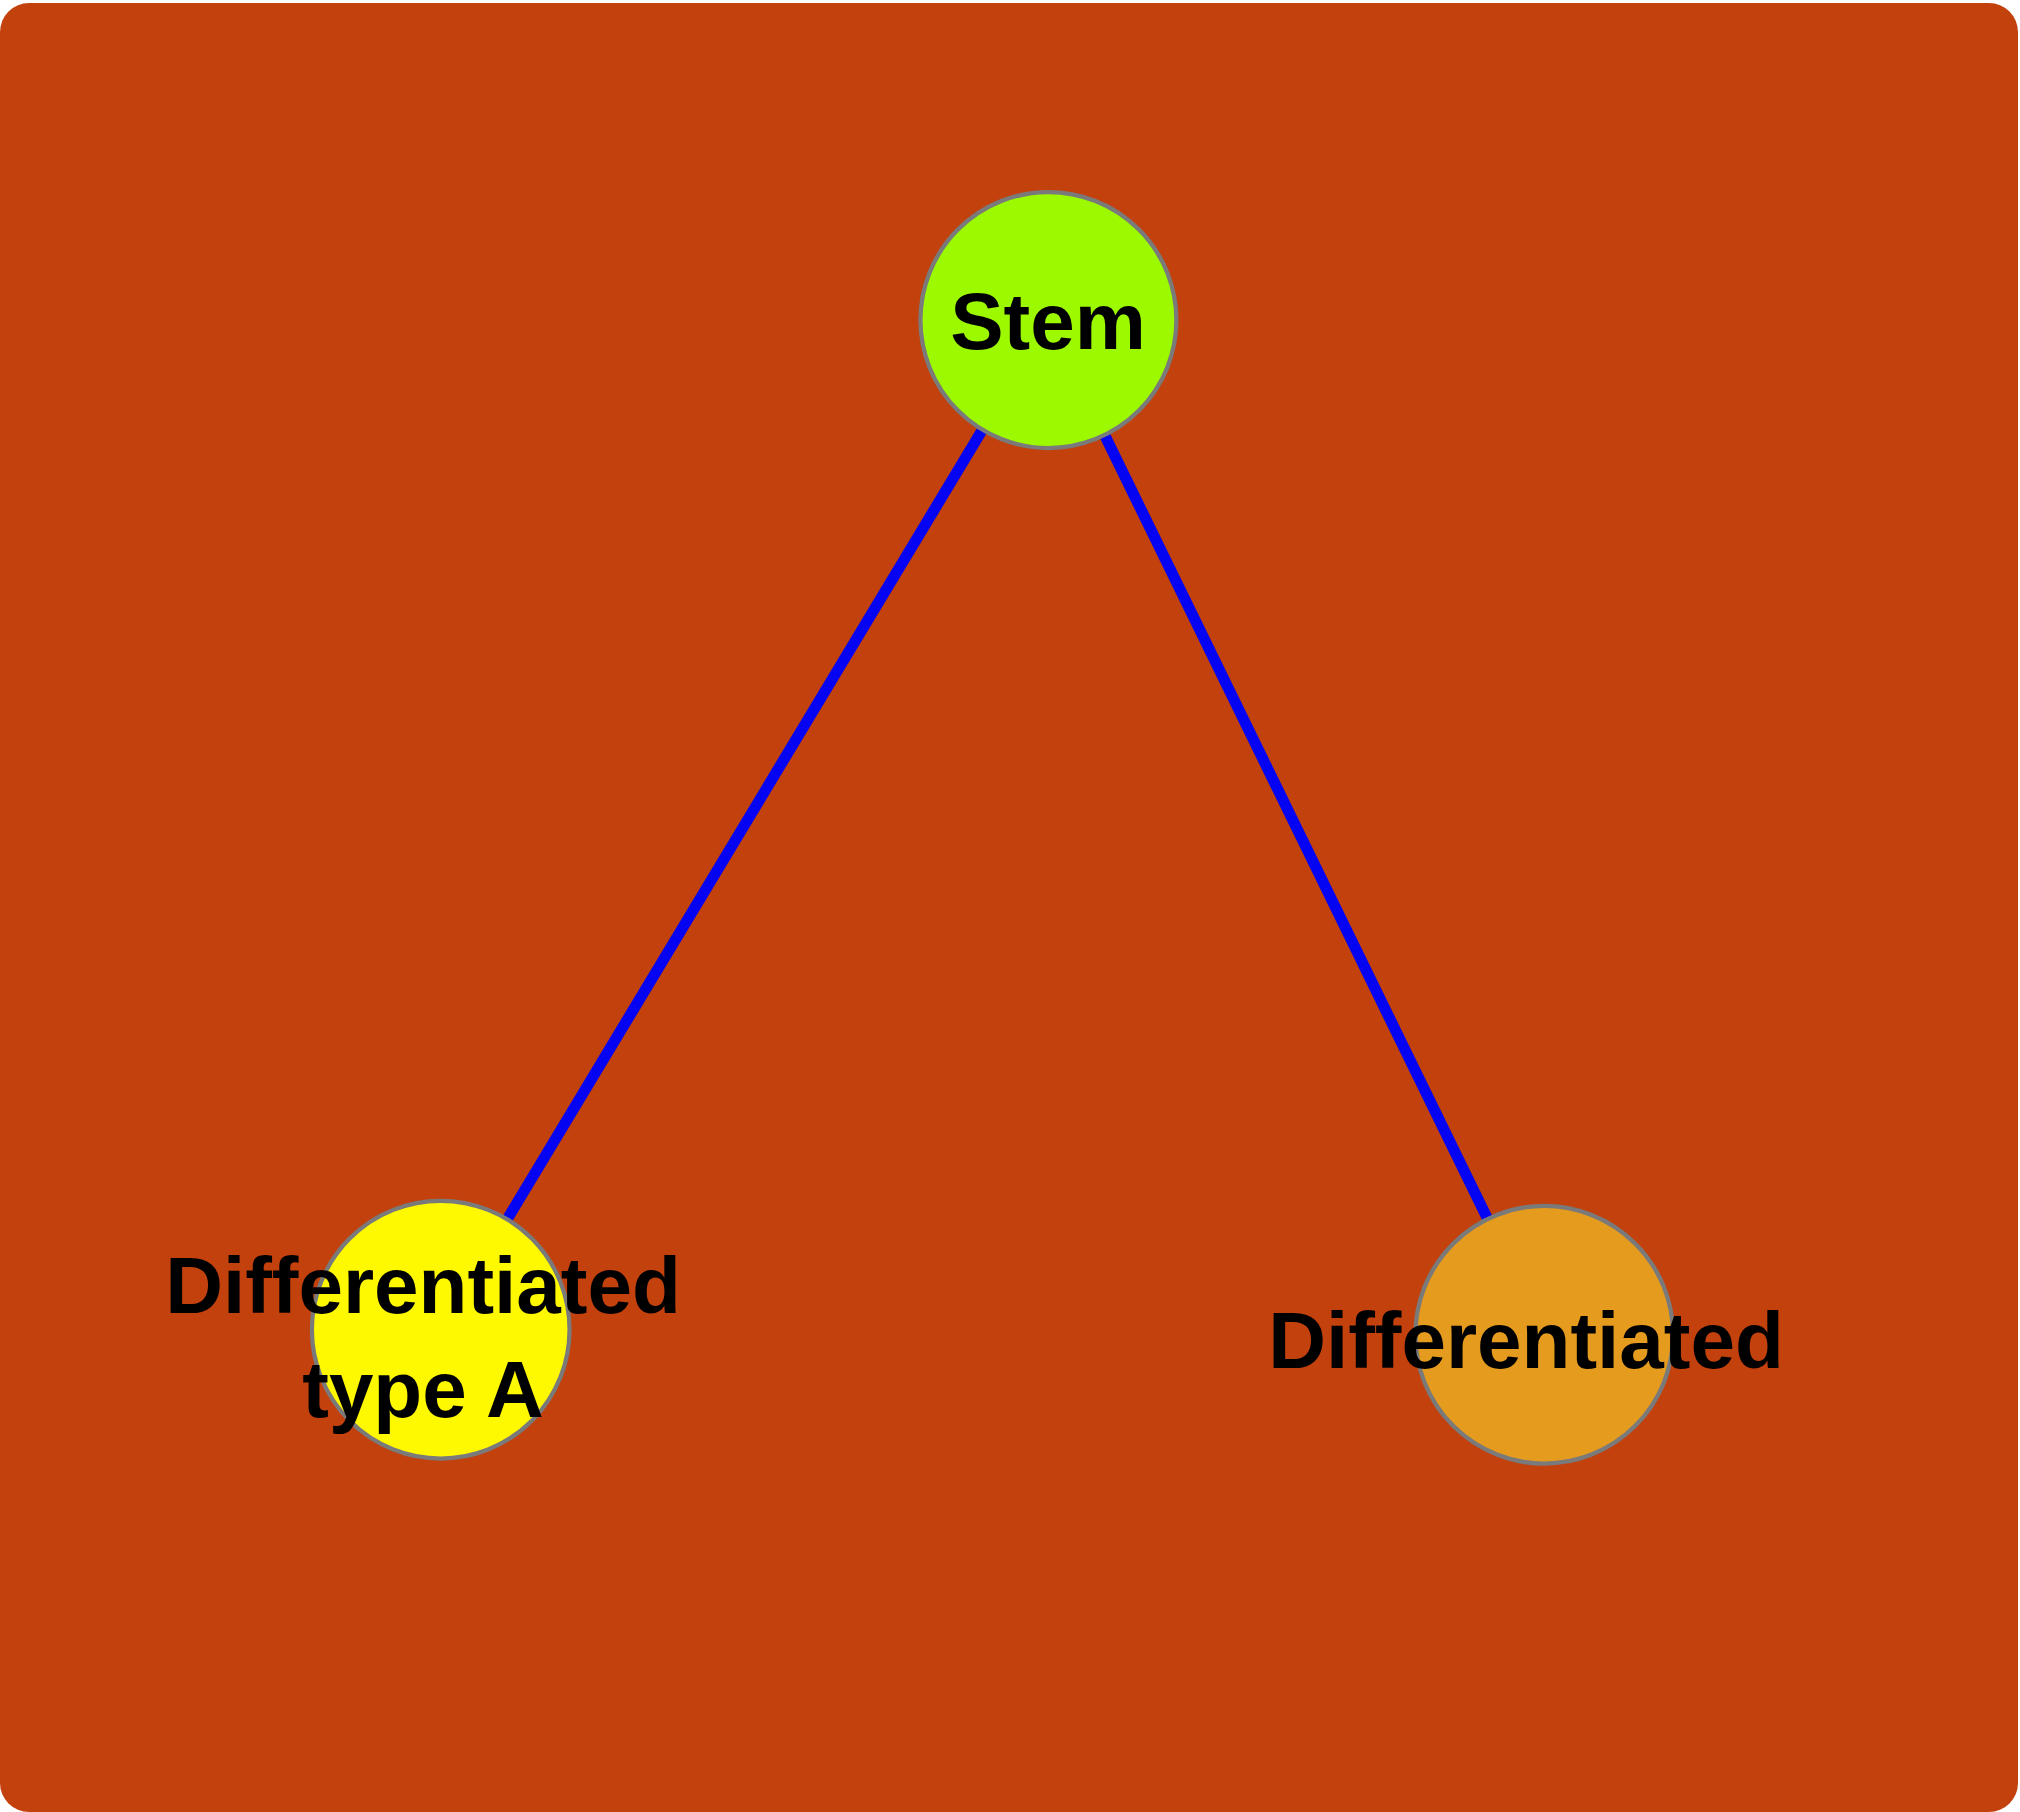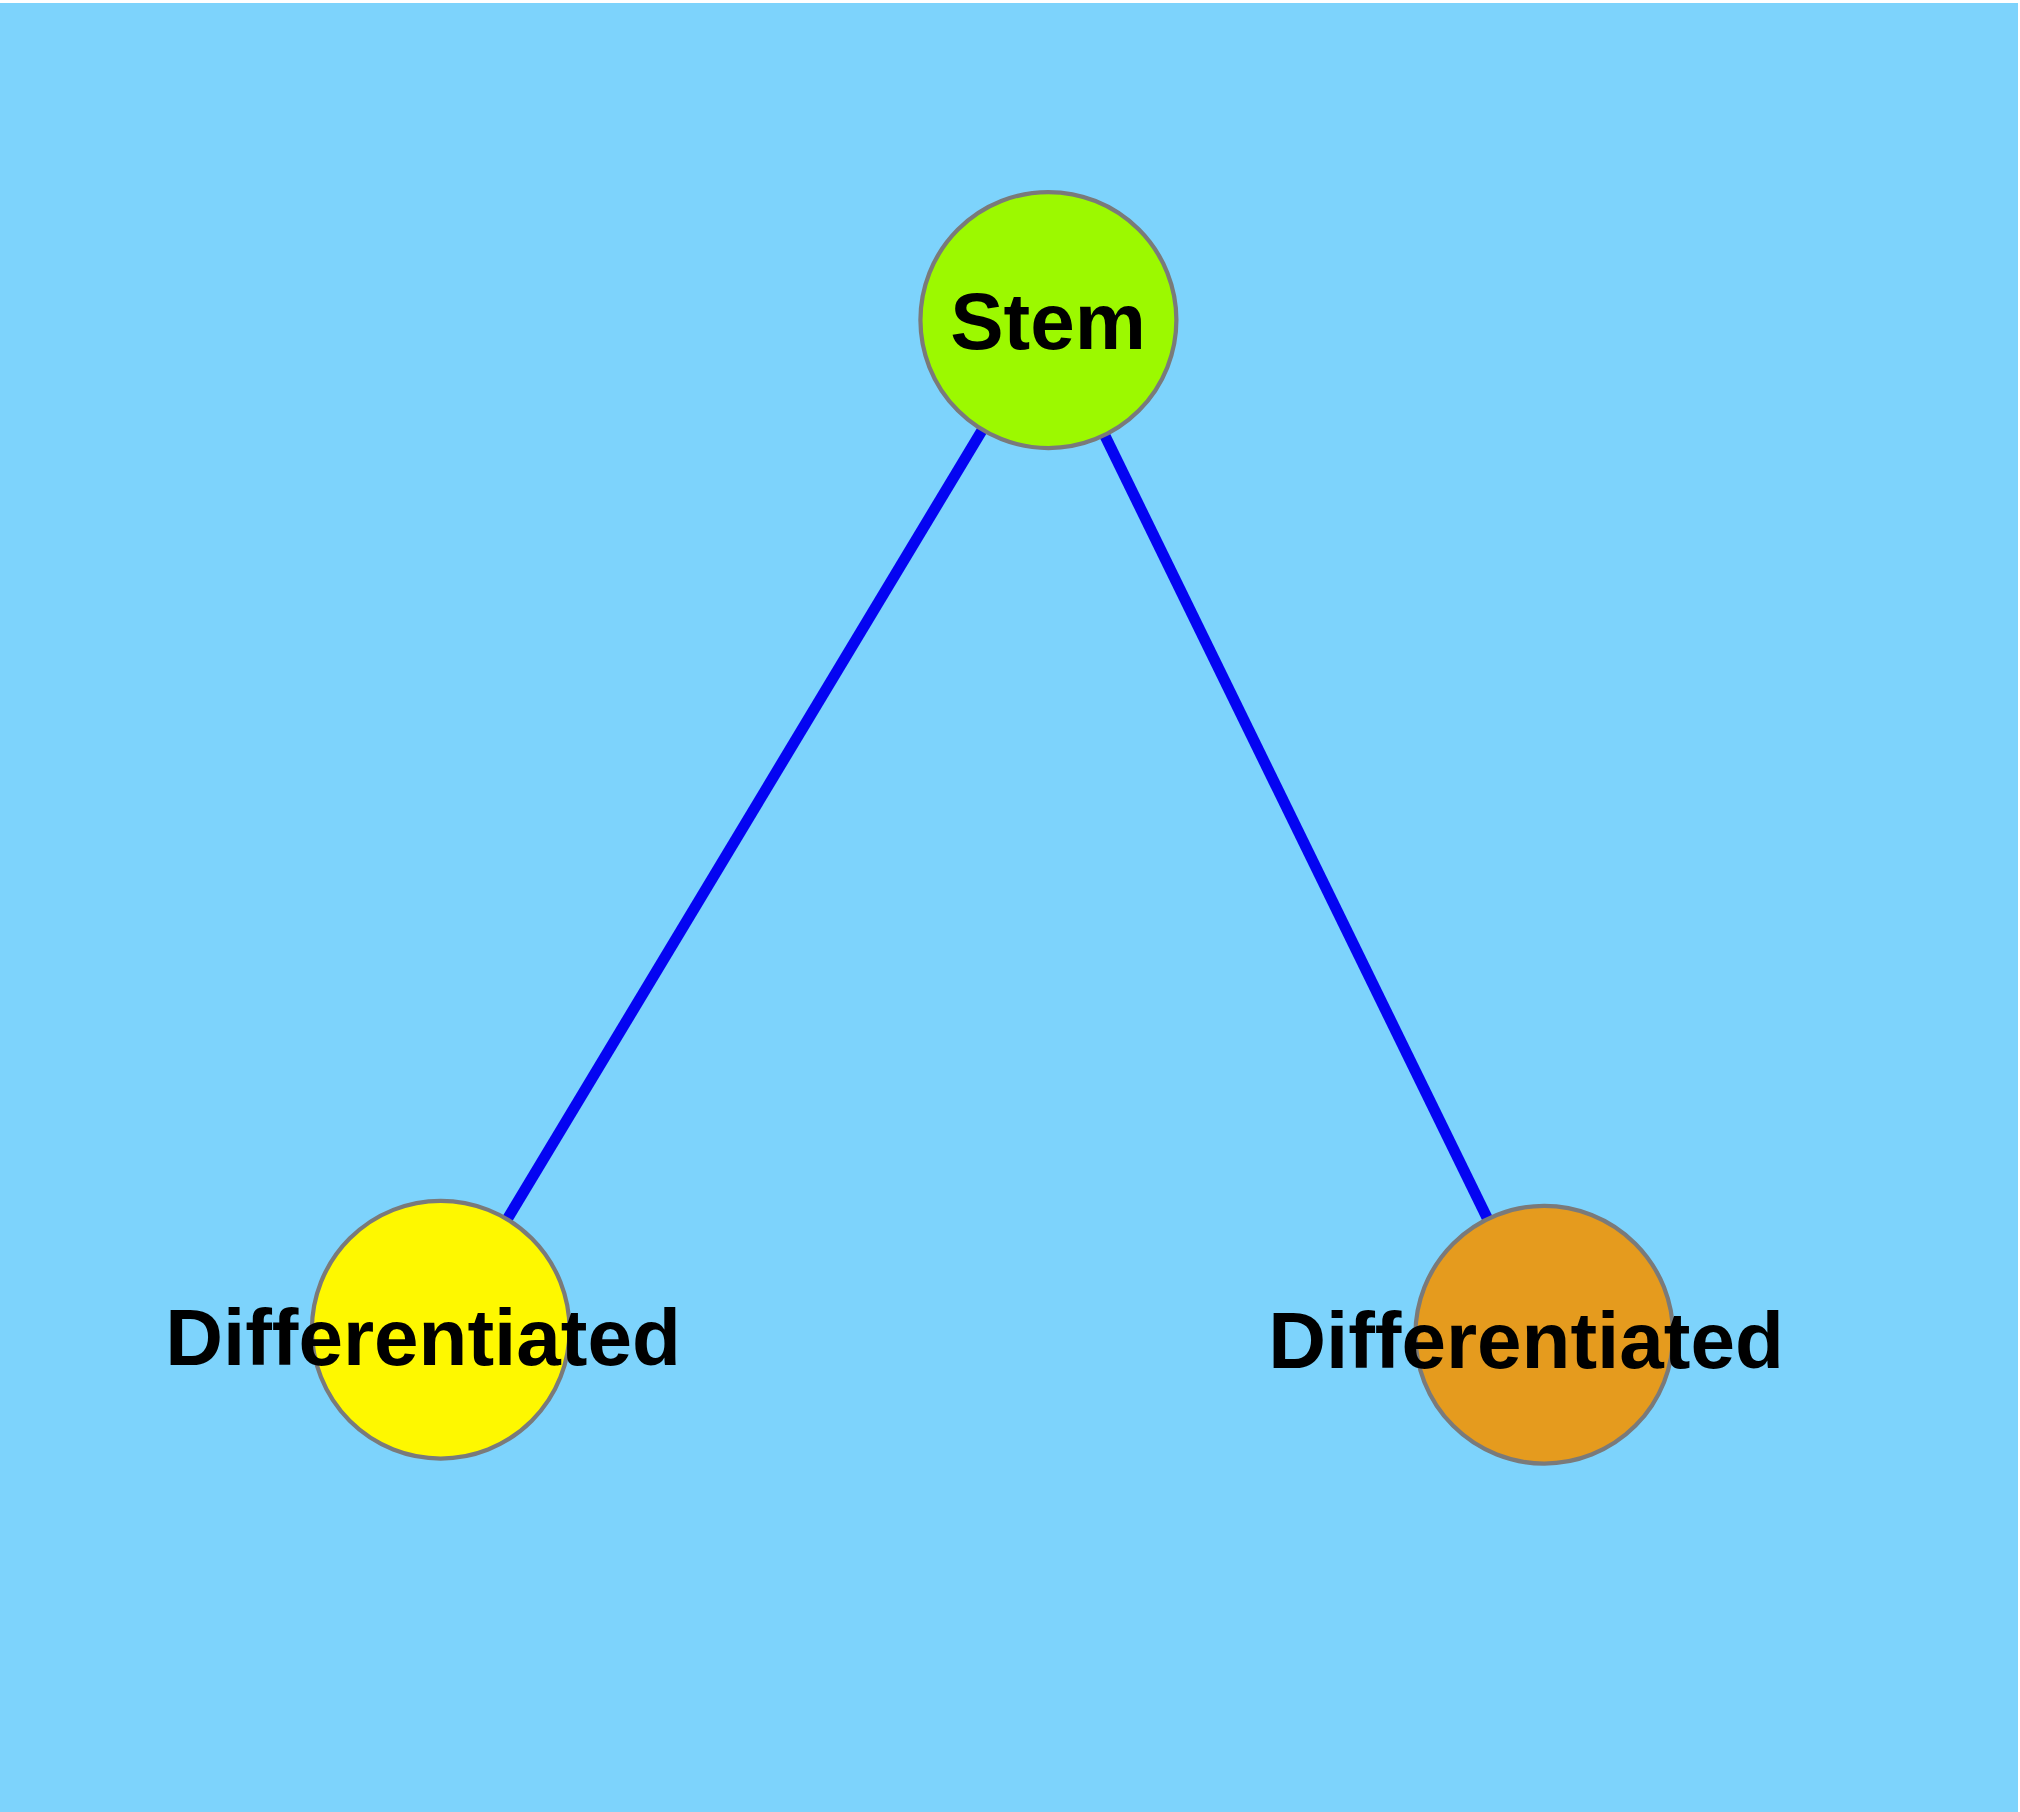--- a/index.html
+++ b/index.html
@@ -33,33 +33,34 @@
     line-height: 104px;
     text-align: center;
     white-space: nowrap;
     letter-spacing: 0px;
   }
   .node-label span { display: block; }
 </style>
 </head>
 <body>
 
-<div class="stage" id="stage" style="background: #7dd3fc;">
+<div class="stage" id="stage" style="background: #c2410c; border-radius: 29px;">
   <svg id="graph-svg" viewBox="0 0 2381 2134" preserveAspectRatio="none">
       <line x1="1237" y1="374" x2="520" y2="1565" stroke="#0404f2" stroke-width="13"></line>
       <line x1="1237" y1="374" x2="1822" y2="1571" stroke="#0404f2" stroke-width="13"></line>
       <circle cx="1237" cy="374" r="151" fill="#9cf900" stroke="#7a7a7a" stroke-width="5"></circle>
       <circle cx="520" cy="1565" r="152" fill="#fef800" stroke="#7a7a7a" stroke-width="5"></circle>
       <circle cx="1822" cy="1571" r="152" fill="#e59b1e" stroke="#7a7a7a" stroke-width="5"></circle>
     </svg>
   <div id="labels">
       <div class="node-label" style="left: 1048px; top: 319px; color: rgb(0, 0, 0);">
         <span>Stem</span>
       </div>
       <div class="node-label" style="left: 423px; top: 1335px; color: rgb(0, 0, 0);">
         <span>Differentiated</span>
+        <span>type A</span>
       </div>
       <div class="node-label" style="left: 1526px; top: 1338px; color: rgb(0, 0, 0);">
         <span>Differentiated</span>
       </div>
     </div>
 </div>
 
 
 </body></html>

